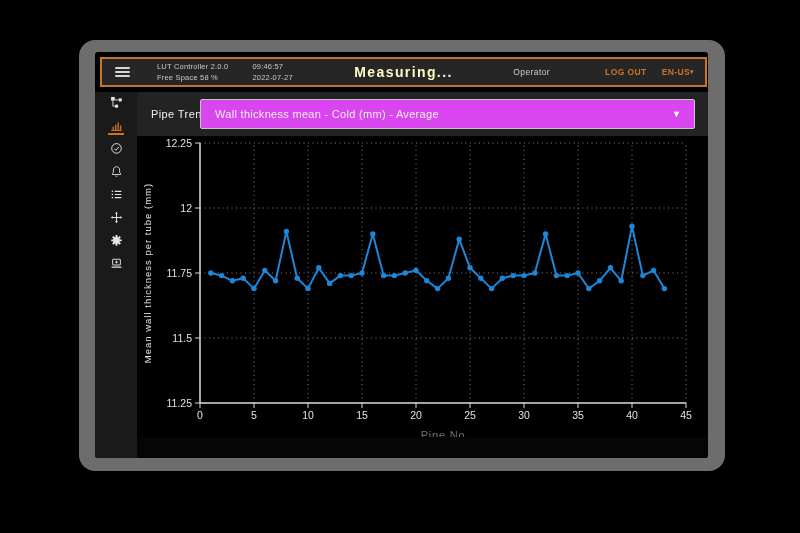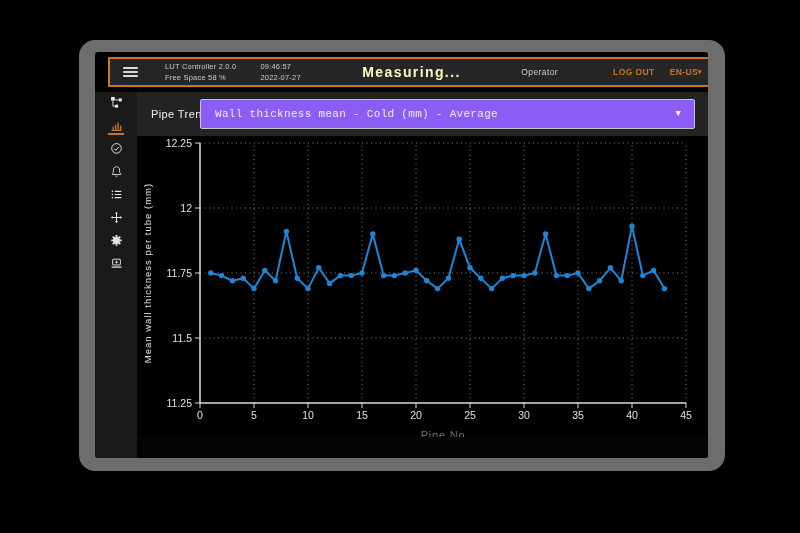--- a/index.html
+++ b/index.html
@@ -6,21 +6,21 @@
   body{width:800px;height:533px;background:#000;position:relative;overflow:hidden;
        font-family:"Liberation Sans", sans-serif;}
   .frame{position:absolute;left:79px;top:40px;width:646px;height:431px;
          background:#6d6d6d;border-radius:16px;}
   .screen{position:absolute;left:16px;top:12px;right:17px;bottom:13px;
           background:#000;border-radius:3px;overflow:hidden;}
 
   
   .topbar{position:absolute;left:5px;top:5px;width:607px;height:30px;box-sizing:border-box;
           background:#262626;border:2px solid var(--accent,#c97428);
-          display:flex;align-items:center;margin-left:8px;}
+          display:flex;align-items:center;}
   .hamburger{margin-left:13px;width:15px;display:flex;flex-direction:column;gap:2.5px;cursor:pointer;}
   .hamburger span{display:block;height:1.8px;background:#d8d8d8;border-radius:1px;}
   .sysinfo{margin-left:27px;display:grid;grid-template-columns:auto auto;
            column-gap:24px;row-gap:3px;font-size:7.5px;line-height:8px;color:#c9c9c9;
            letter-spacing:.2px;white-space:nowrap;}
   .title{position:absolute;left:50%;top:50%;transform:translate(-50%,-50%);
          font-size:14px;color:#fef9c3;letter-spacing:1.4px;white-space:nowrap;font-weight:bold;}
   .tb-right{margin-left:auto;margin-right:11px;display:flex;align-items:flex-end;gap:15px;
             font-size:8.5px;letter-spacing:.4px;white-space:nowrap;}
   .operator{color:#cfcfcf;}
@@ -35,22 +35,22 @@
   .side-item svg{width:15px;height:15px;display:block;}
   .side-item .active-bar{width:16px;height:2px;margin-top:1.5px;background:transparent;}
   .side-item.active .active-bar{background:var(--accent,#c97428);}
 
   
   .content{position:absolute;left:42px;top:40px;right:0;bottom:0;background:#050505;}
   .ddrow{position:absolute;left:0;top:0;right:0;height:44px;background:#232323;}
   .dd-label{position:absolute;left:14px;top:0;height:44px;display:flex;align-items:center;
             font-size:11px;color:#f0f0f0;letter-spacing:.4px;}
   .select{position:absolute;left:63px;top:7px;width:495px;height:30px;box-sizing:border-box;
-          background:#8b5cf6;border:1px solid #c6c6c6;border-radius:2px;
-          display:flex;align-items:center;cursor:pointer;font-family:Liberation Mono, monospace;}
+          background:#d946ef;border:1px solid #c6c6c6;border-radius:2px;
+          display:flex;align-items:center;cursor:pointer;}
   .select-text{margin-left:14px;font-size:11px;color:#efefef;letter-spacing:.3px;}
   .select-caret{position:absolute;right:13px;color:#fff;font-size:9px;}
 
   .chart-wrap{position:absolute;left:0;top:44px;width:570px;height:301px;overflow:hidden;background:#000;}
   .grid{stroke:#8f8f8f;stroke-width:1;stroke-dasharray:1 3.5;opacity:.9;}
   .axis{stroke:#dcdcdc;stroke-width:1.5;fill:none;}
   .tick{stroke:#d9d9d9;stroke-width:1;}
   .ticklabel{fill:#e2e2e2;font-size:10.5px;font-family:"Liberation Sans",sans-serif;}
   .axlabel{fill:#e2e2e2;font-size:9.5px;letter-spacing:1px;font-family:"Liberation Sans",sans-serif;}
   .xlabel-clipped{fill:#6f6f6f;font-size:11px;letter-spacing:.8px;}

